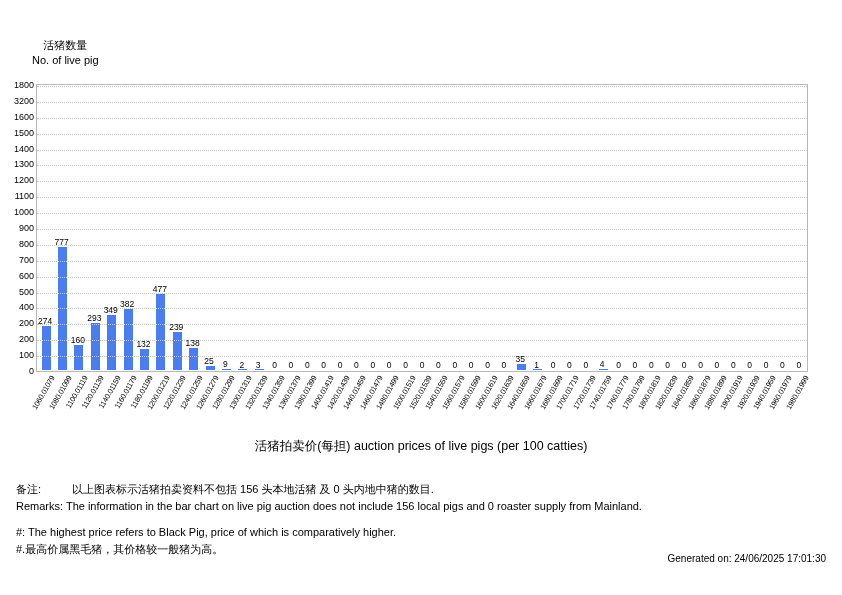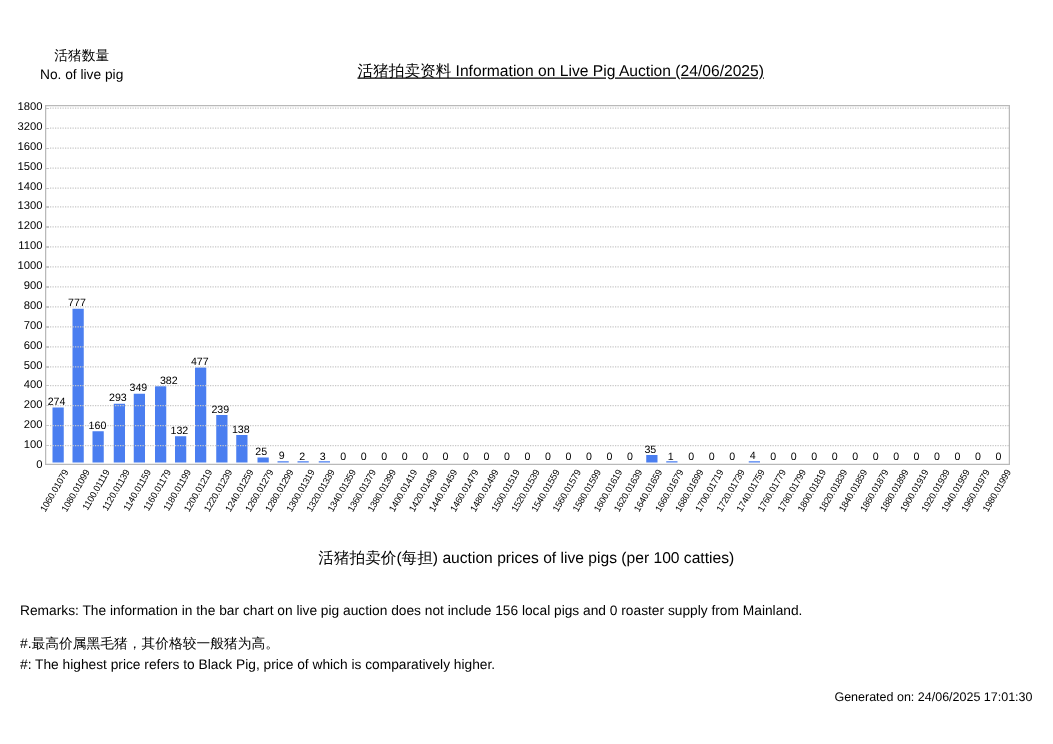--- a/index.html
+++ b/index.html
@@ -156,21 +156,20 @@
 </head>
 <body>
 
 <div class="page">
 
   <div class="y-axis-title">
     <div>活猪数量</div>
     <div>No. of live pig</div>
   </div>
 
-  <div class="chart-title">活猪拍卖资料 Information on Live Pig Auction (24/06/2025)</div>
 
   <div class="plot-wrap">
     <div class="plot-area" id="plot-area">
       <div class="bars" id="bars-layer">
           <div class="bar" style="left: 3.69149px; height: 43.5356px; background: rgb(74, 126, 240);"></div>
           <div class="bar" style="left: 20.0745px; height: 123.457px; background: rgb(74, 126, 240);"></div>
           <div class="bar" style="left: 36.4574px; height: 25.4222px; background: rgb(74, 126, 240);"></div>
           <div class="bar" style="left: 52.8404px; height: 46.5544px; background: rgb(74, 126, 240);"></div>
           <div class="bar" style="left: 69.2234px; height: 55.4522px; background: rgb(74, 126, 240);"></div>
           <div class="bar" style="left: 85.6064px; height: 60.6956px; background: rgb(74, 126, 240);"></div>
@@ -225,21 +224,21 @@
         <div class="ytick-label" style="top: 32.7778px;">1600</div>
         <div class="ytick-label" style="top: 16.8889px;">3200</div>
         <div class="ytick-label" style="top: 1px;">1800</div>
       </div>
     <div id="barlabel-layer">
         <div class="bar-label" style="left: -5.80851px; top: 232.464px;">274</div>
         <div class="bar-label" style="left: 10.5745px; top: 152.543px;">777</div>
         <div class="bar-label" style="left: 26.9574px; top: 250.578px;">160</div>
         <div class="bar-label" style="left: 43.3404px; top: 229.446px;">293</div>
         <div class="bar-label" style="left: 59.7234px; top: 220.548px;">349</div>
-        <div class="bar-label" style="left: 76.1064px; top: 215.304px; text-align: right;">382</div>
+        <div class="bar-label" style="left: 76.1064px; top: 215.304px;">382</div>
         <div class="bar-label" style="left: 92.4894px; top: 255.027px;">132</div>
         <div class="bar-label" style="left: 108.872px; top: 200.21px;">477</div>
         <div class="bar-label" style="left: 125.255px; top: 238.026px;">239</div>
         <div class="bar-label" style="left: 141.638px; top: 254.073px;">138</div>
         <div class="bar-label" style="left: 158.021px; top: 272.028px;">25</div>
         <div class="bar-label" style="left: 174.404px; top: 274.57px;">9</div>
         <div class="bar-label" style="left: 190.787px; top: 275.682px;">2</div>
         <div class="bar-label" style="left: 207.17px; top: 275.523px;">3</div>
         <div class="bar-label" style="left: 223.553px; top: 276px;">0</div>
         <div class="bar-label" style="left: 239.936px; top: 276px;">0</div>
@@ -323,20 +322,23 @@
       <div class="xtick" style="left: 701.277px;">1900.01919</div>
       <div class="xtick" style="left: 717.66px;">1920.01939</div>
       <div class="xtick" style="left: 734.043px;">1940.01959</div>
       <div class="xtick" style="left: 750.426px;">1960.01979</div>
       <div class="xtick" style="left: 766.809px;">1980.01999</div>
     </div>
 
   <div class="x-axis-title">活猪拍卖价(每担) auction prices of live pigs (per 100 catties)</div>
 
   <div class="notes">
+    <span class="note-row">
+      <span class="note-label">备注:</span><span>以上图表标示活猪拍卖资料不包括 156 头本地活猪 及 0 头内地中猪的数目.</span>
+    </span>
     <span class="note-row">Remarks: The information in the bar chart on live pig auction does not include 156 local pigs and 0 roaster supply from Mainland.</span>
     <div class="note-gap"></div>
+    <span class="note-row">#: The highest price refers to Black Pig, price of which is comparatively higher.</span>
     <span class="note-row">#.最高价属黑毛猪，其价格较一般猪为高。</span>
-    <span class="note-row">#: The highest price refers to Black Pig, price of which is comparatively higher.</span>
   </div>
 
   <div class="generated">Generated on: 24/06/2025 17:01:30</div>
 </div>
 
 </body></html>

